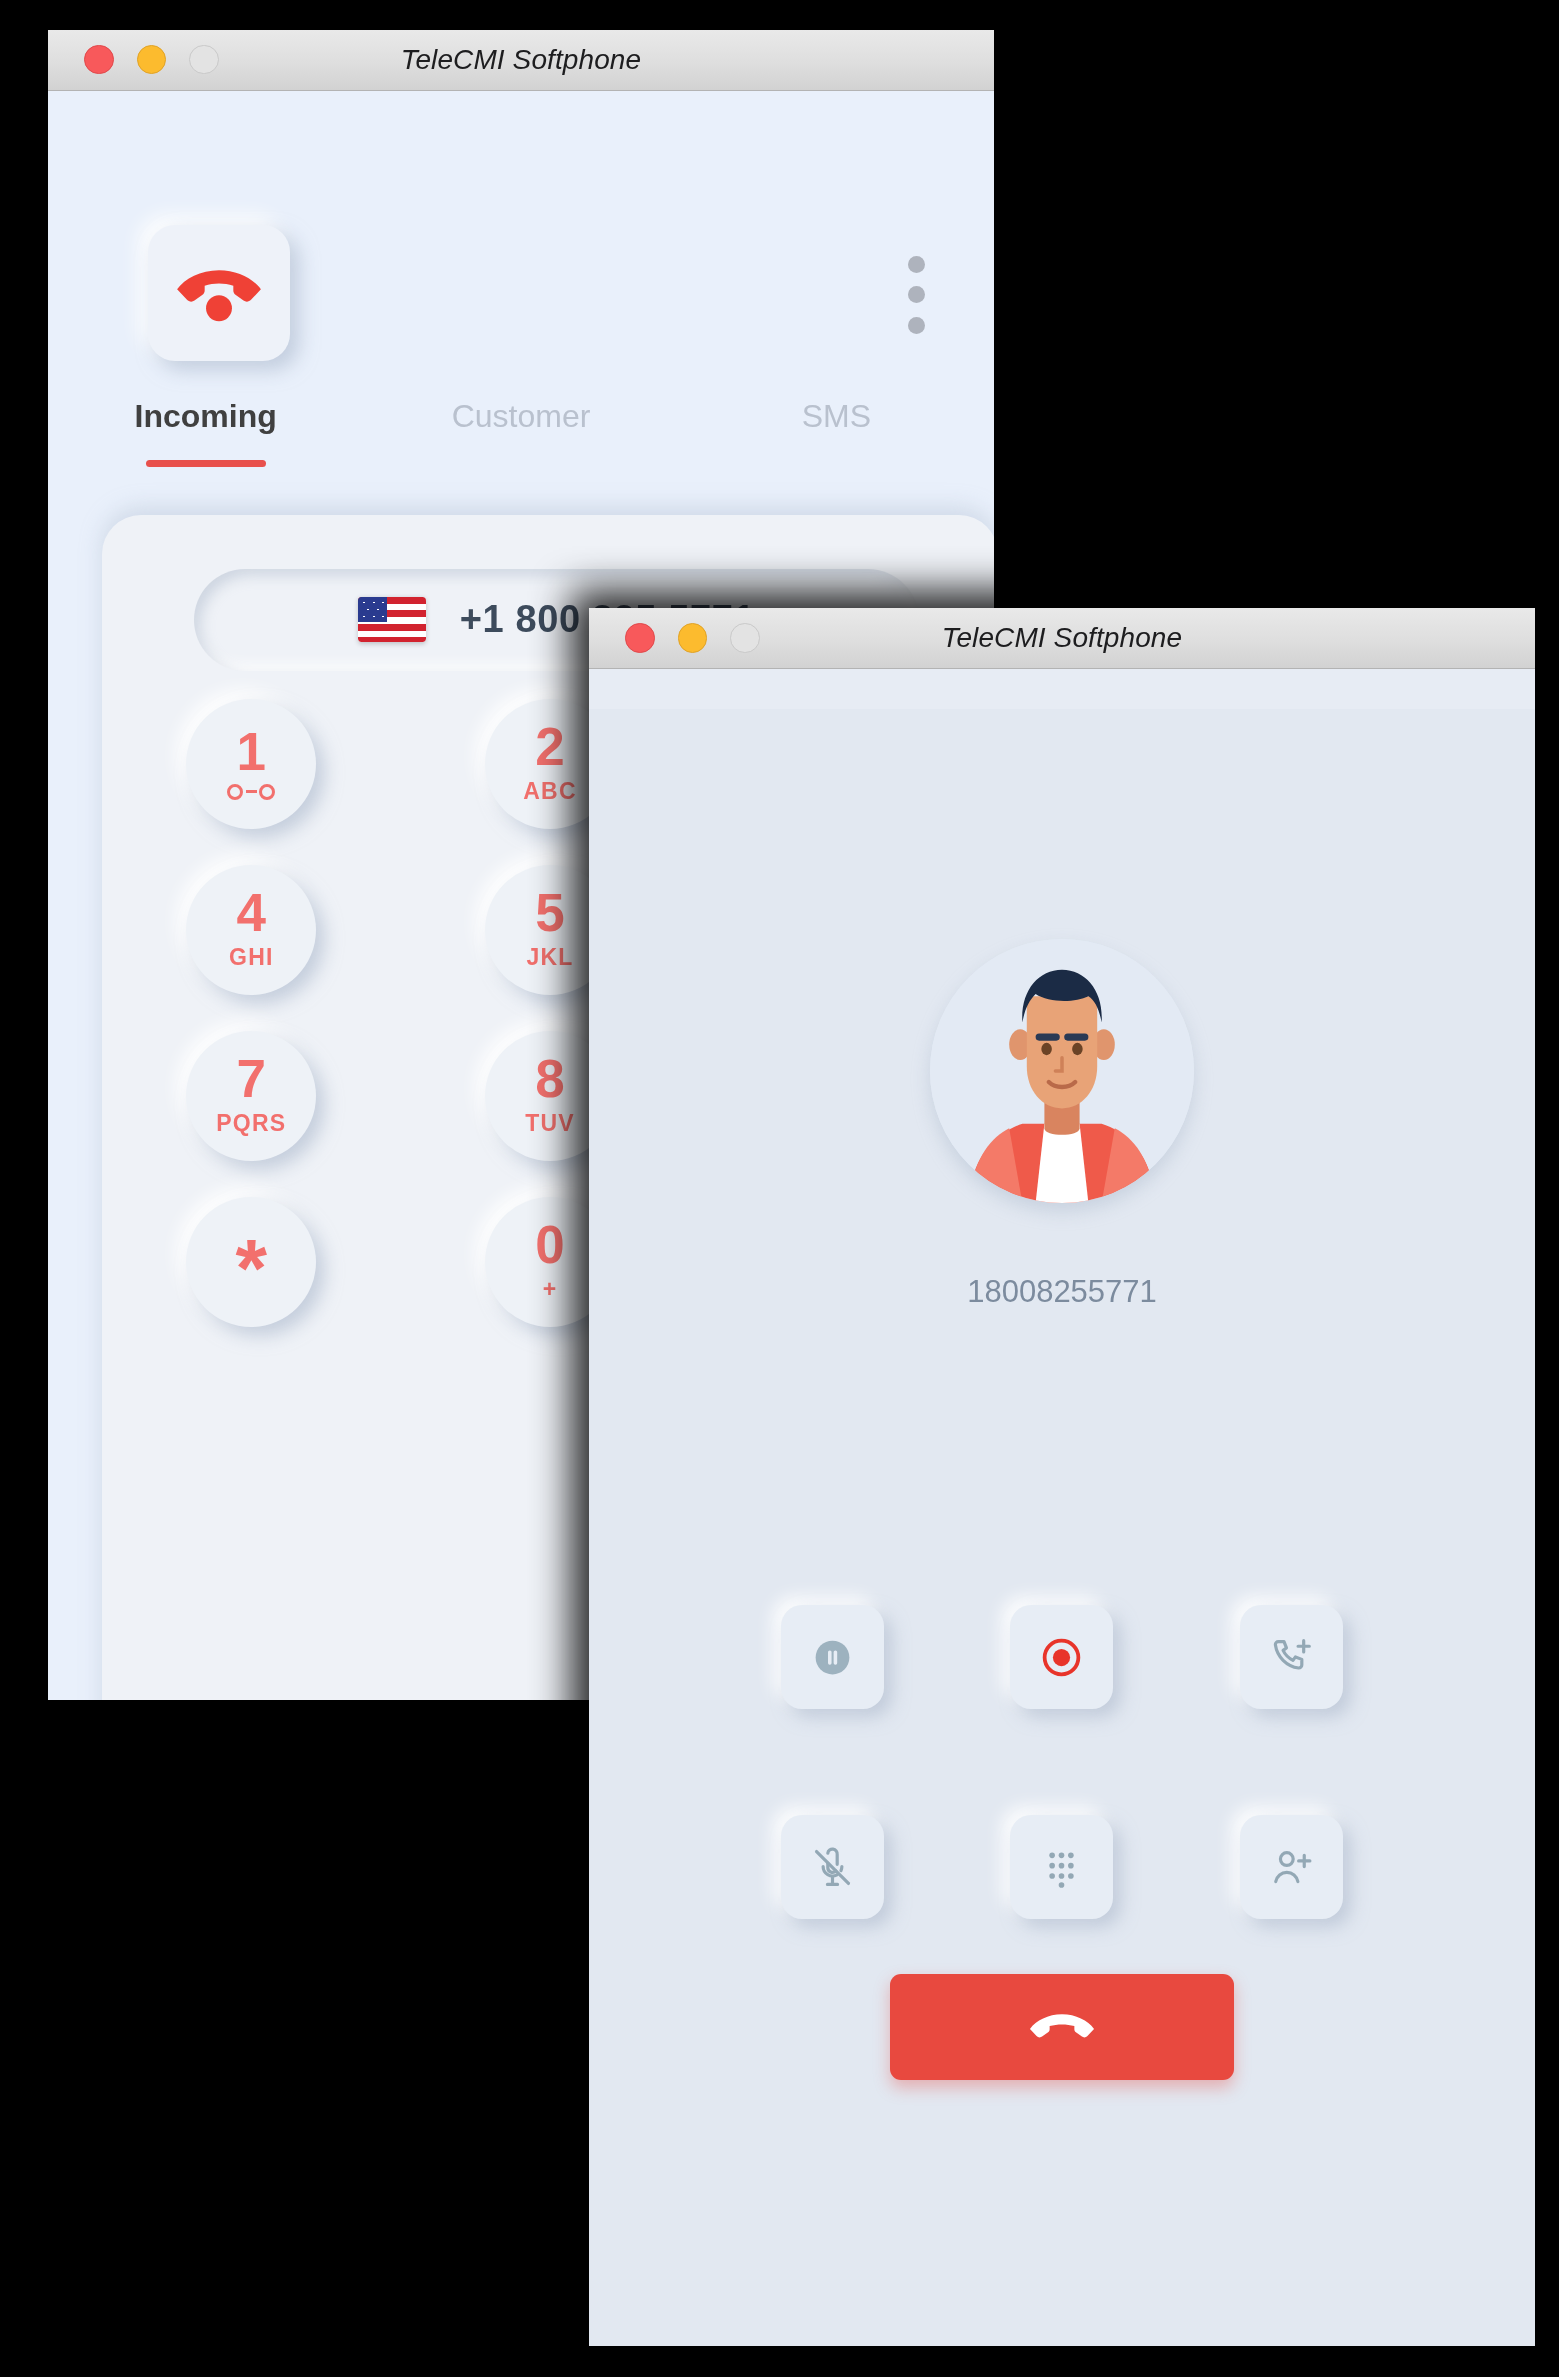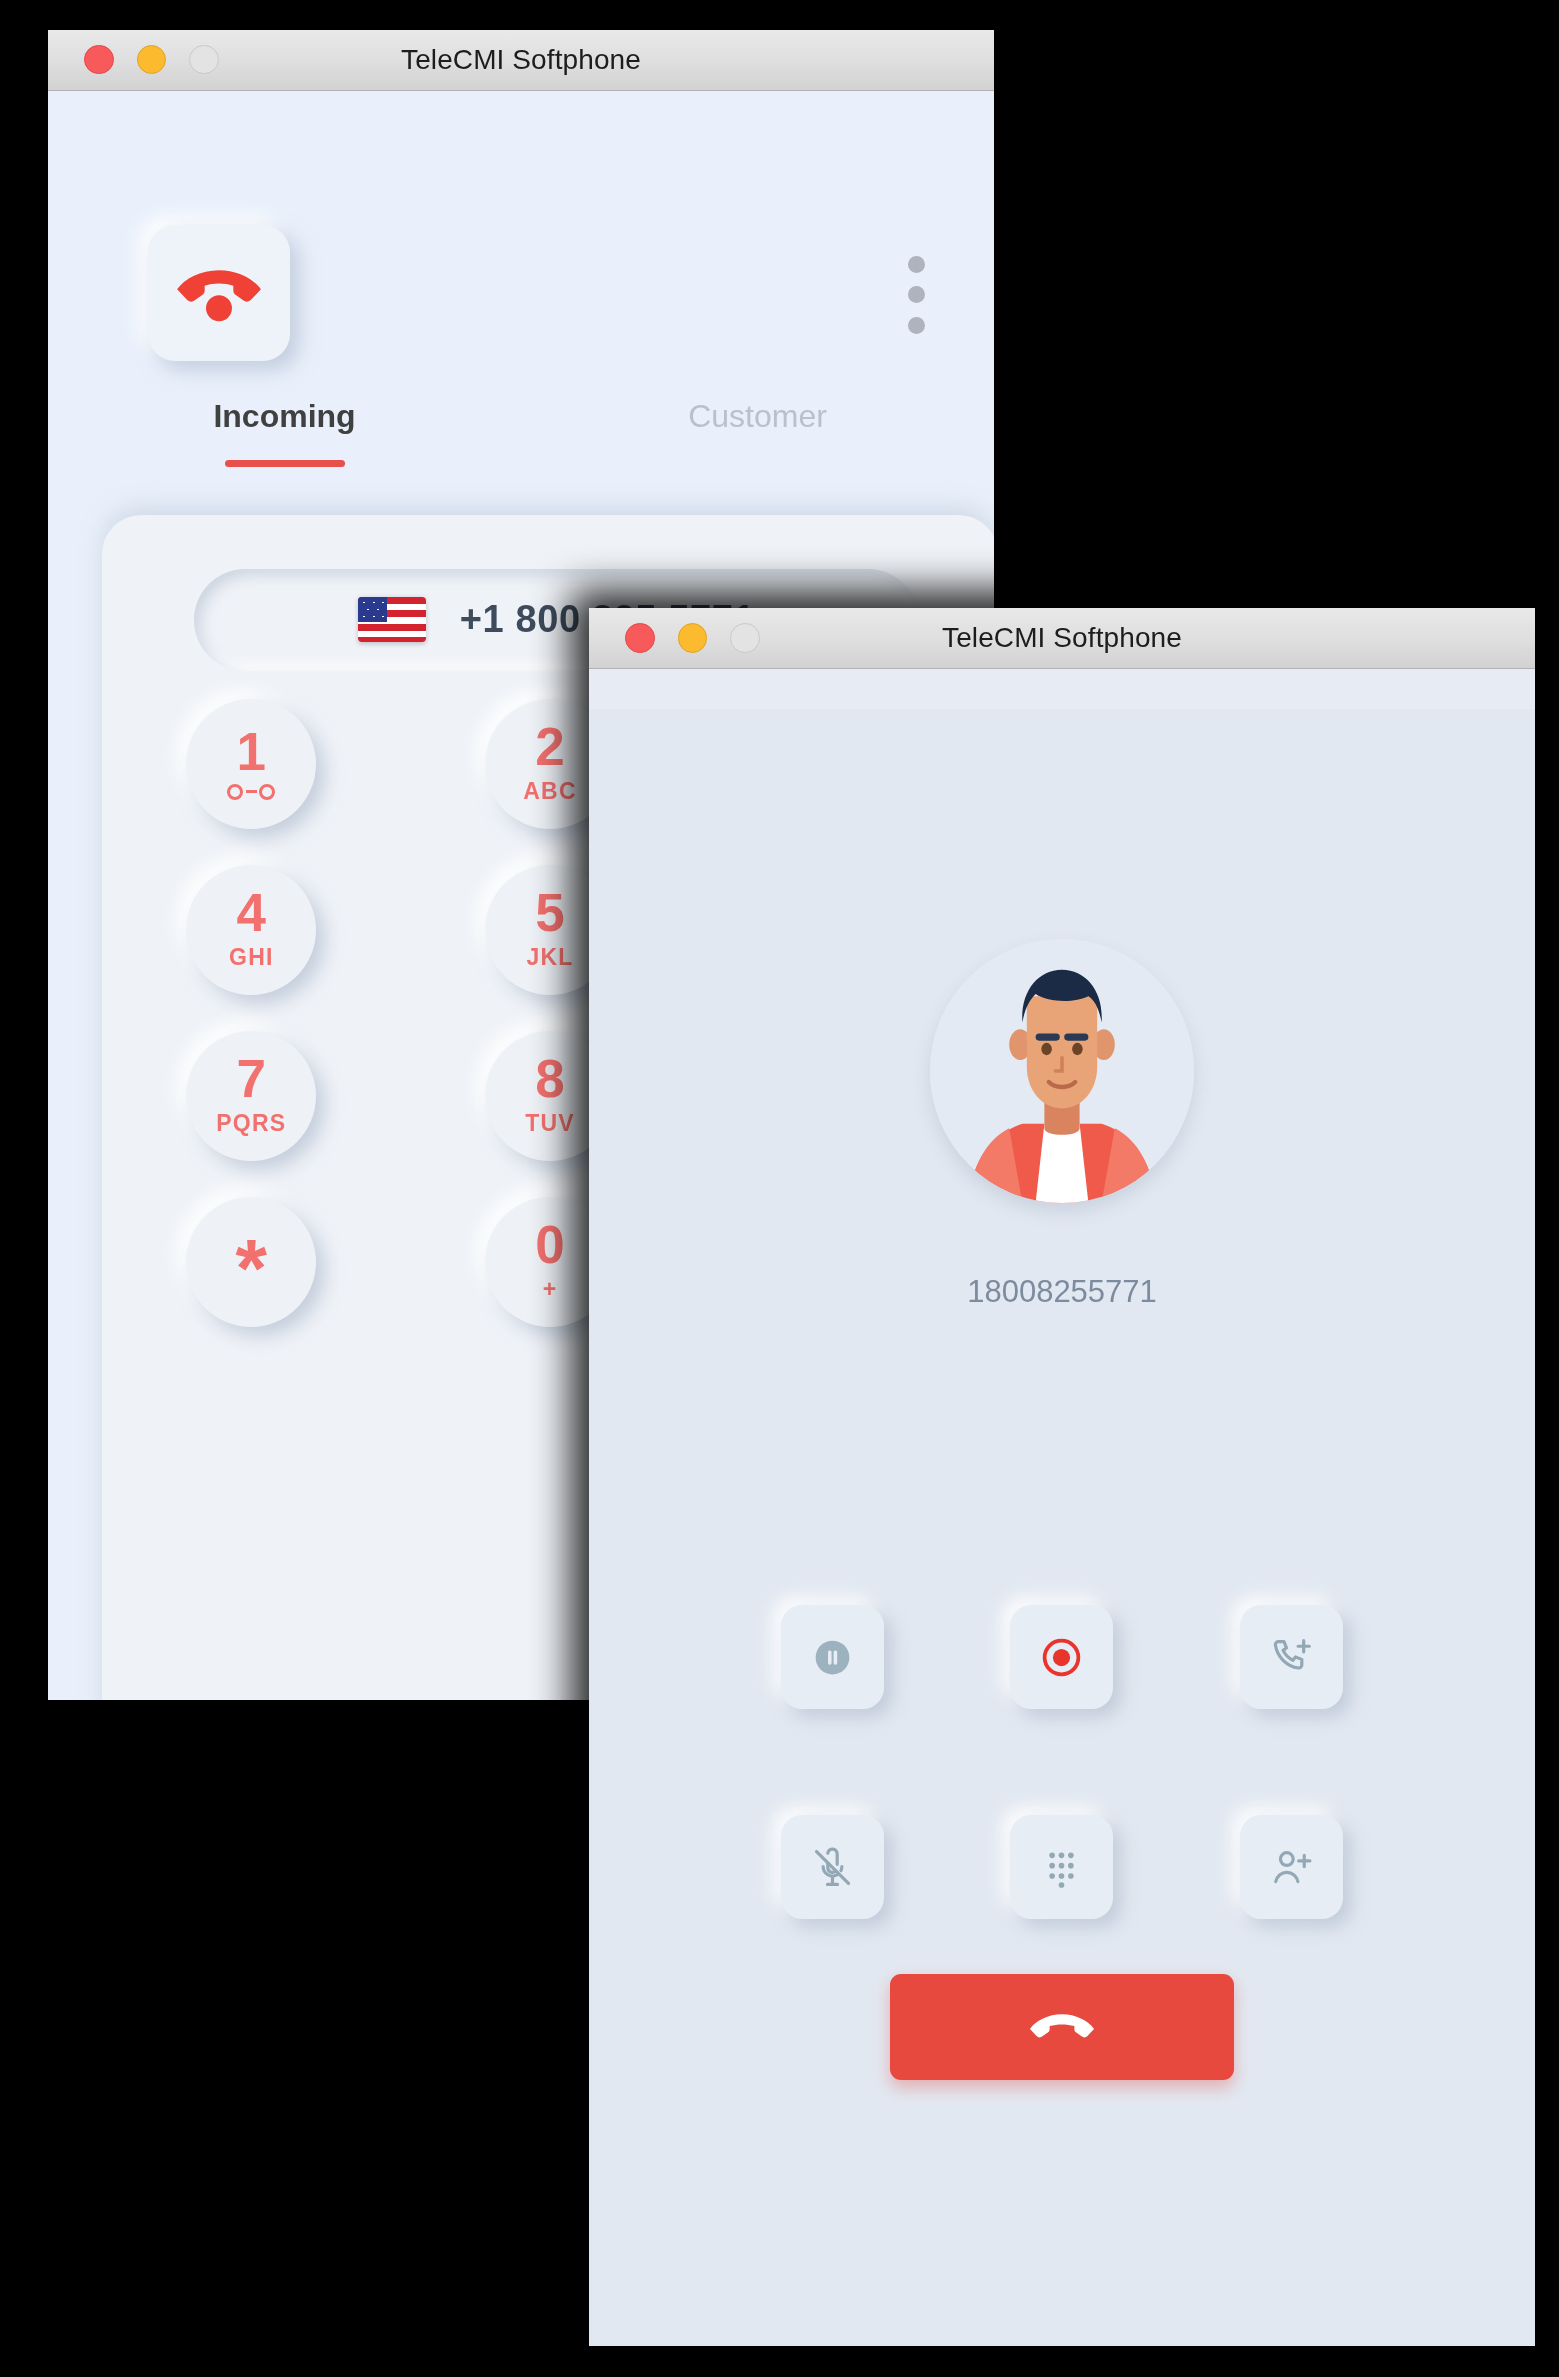--- a/index.html
+++ b/index.html
@@ -11,21 +11,21 @@
   }
   .stage{ position:relative; width:1560px; height:2377px; background:#000; }
 
   
   .win{ position:absolute; background:#e7ecf4; overflow:hidden; }
   .win-shadow{ box-shadow: 0 0 37px 18.4px rgba(0,0,0,0.85); }
   .titlebar{
     height:61px; width:100%;
     background:linear-gradient(to bottom,#e9e9e9 0%,#dedede 55%,#d2d2d2 100%);
     border-bottom:1.8px solid #b3b3b3;
-    display:flex; align-items:center; position:relative;
+    display:flex; align-items:center; position:relative;font-style:italic;
   }
   .traffic{ display:flex; gap:23px; margin-left:36px; }
   .tl{ width:29.5px; height:29.5px; border-radius:50%; }
   .tl.red{ background:#f8595b; border:0.6px solid #e0484a; }
   .tl.yellow{ background:#fcbb2e; border:0.6px solid #e0a226; }
   .tl.grey{ background:#e3e3e3; border:1.2px solid #c9c9c9; }
   .win-title{
     position:absolute; left:0; right:0; text-align:center;
     font-size:28px; color:#1d1d1f; letter-spacing:0.1px;
   }
@@ -153,20 +153,21 @@
 
       <div class="kebab">
         <i></i>
         <i></i>
         <i></i>
       </div>
 
       <div class="tabs">
         <div class="tab active">Incoming</div>
         <div class="tab">Customer</div>
+        <div class="tab">SMS</div>
       </div>
 
       <div class="pad-panel">
 
         <div class="numfield">
           <span class="flag">
             <span class="stripes"></span>
               <span class="canton"></span>
           </span>
           <span class="numtext">+1 800 825 5771</span>

